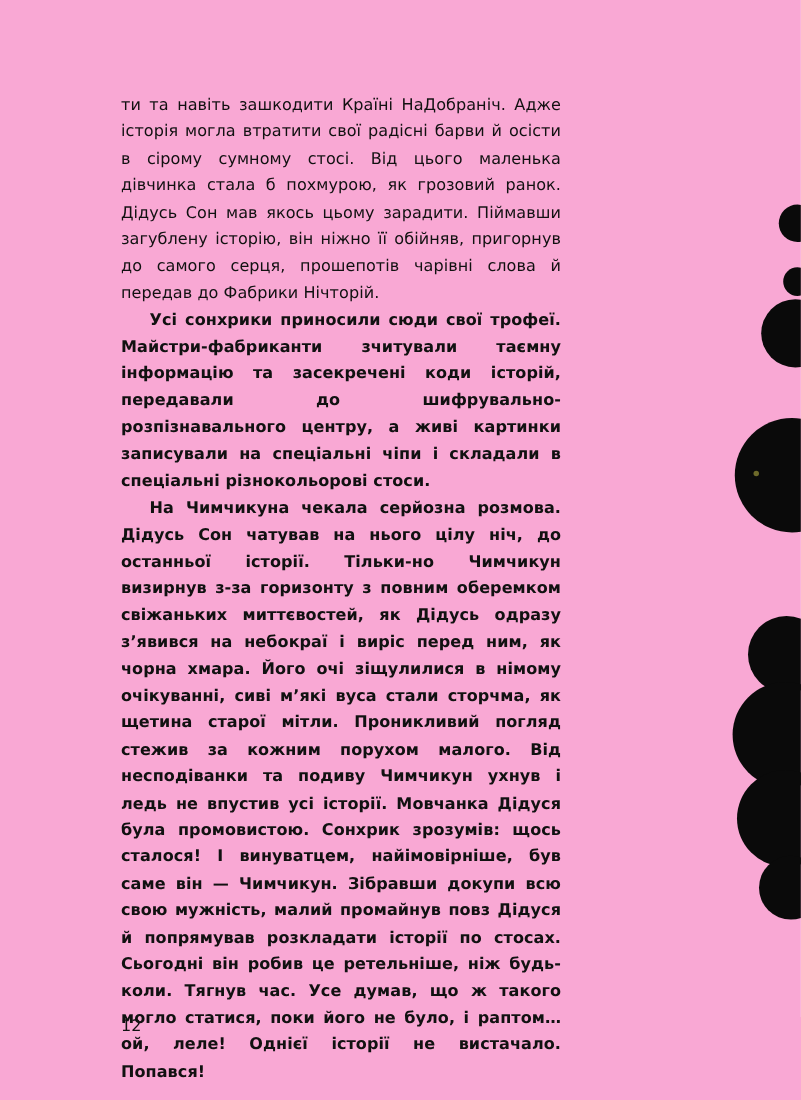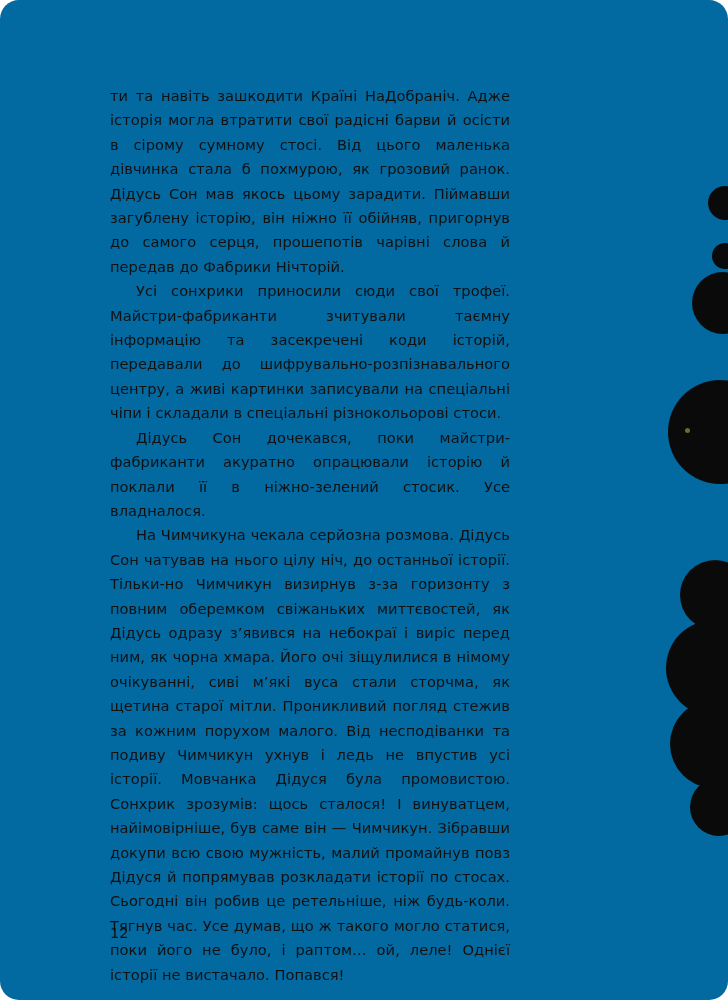--- a/index.html
+++ b/index.html
@@ -10,23 +10,22 @@
     width: 728px;
     height: 1000px;
     background: #ffffff;
     font-family: "DejaVu Sans", sans-serif;
     overflow: hidden;
     position: relative;
   }
   .page {
     position: absolute;
     inset: 0;
-    background: #0369a1;
+    background: #f9a8d4;
     overflow: hidden;
-    border-radius: 19px;
   }
 
   
   .decor {
     position: absolute;
     right: 0;
     top: 0;
     width: 90px;
     height: 1000px;
     pointer-events: none;
@@ -66,20 +65,21 @@
     line-height: 24.4px;
     color: #111111;
     text-align: justify;
     text-justify: inter-word;
     letter-spacing: 0.05px;
     -webkit-hyphens: manual;
     hyphens: manual;
   }
   p.indent {
     text-indent: 26px;
+    font-weight: bold;
   }
   p + p {
     margin-top: 0;
   }
   .folio {
     position: absolute;
     left: 110px;
     top: 924px;
     font-size: 14.6px;
     color: #111111;
@@ -98,19 +98,18 @@
     <div class="dot-hilite"></div>
     <div class="blob blob-5"></div>
     <div class="blob blob-6"></div>
     <div class="blob blob-7"></div>
     <div class="blob blob-8"></div>
   </div>
 
   <div class="text-column">
     <p>ти та навіть зашкодити Країні НаДобраніч. Адже історія могла втратити свої радісні барви й осісти в сірому сумному стосі. Від цього маленька дівчинка стала б похмурою, як грозовий ранок. Дідусь Сон мав якось цьому зарадити. Піймавши загуб­лену історію, він ніжно її обійняв, пригорнув до самого серця, прошепотів чарівні слова й передав до Фабрики Нічторій.</p>
     <p class="indent">Усі сонхрики приносили сюди свої трофеї. Майстри-фаб­риканти зчитували таємну інформацію та засекречені коди історій, передавали до шифрувально-розпізнавального цен­тру, а живі картинки записували на спеціальні чіпи і складали в спеціальні різнокольорові стоси.</p>
-    <p class="indent">Дідусь Сон дочекався, поки майстри-фабриканти акуратно опрацювали історію й поклали її в ніжно-зелений стосик. Усе владналося.</p>
     <p class="indent">На Чимчикуна чекала серйозна розмова. Дідусь Сон чату­вав на нього цілу ніч, до останньої історії. Тільки-но Чимчи­кун визирнув з-за горизонту з повним оберемком свіжаньких миттєвостей, як Дідусь одразу з’явився на небокраї і виріс перед ним, як чорна хмара. Його очі зіщулилися в німому очіку­ванні, сиві м’які вуса стали сторчма, як щетина старої мітли. Проникливий погляд стежив за кожним порухом малого. Від несподіванки та подиву Чимчикун ухнув і ледь не впустив усі історії. Мовчанка Дідуся була промовистою. Сонхрик зро­зумів: щось сталося! І винуватцем, найімовірніше, був саме він — Чимчикун. Зібравши докупи всю свою мужність, малий промайнув повз Дідуся й попрямував розкладати історії по стосах. Сьогодні він робив це ретельніше, ніж будь-коли. Тяг­нув час. Усе думав, що ж такого могло статися, поки його не було, і раптом… ой, леле! Однієї історії не вистачало. Попався!</p>
   </div>
 
   <div class="folio">12</div>
 
 </div>
 
 </body></html>

